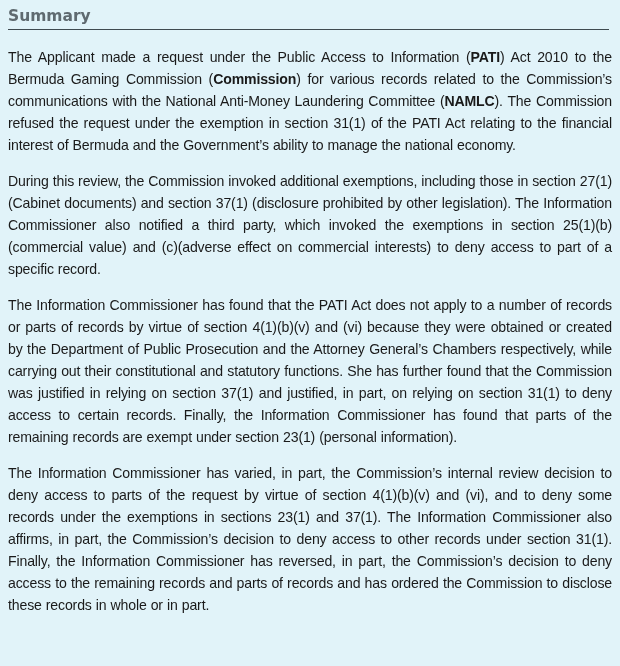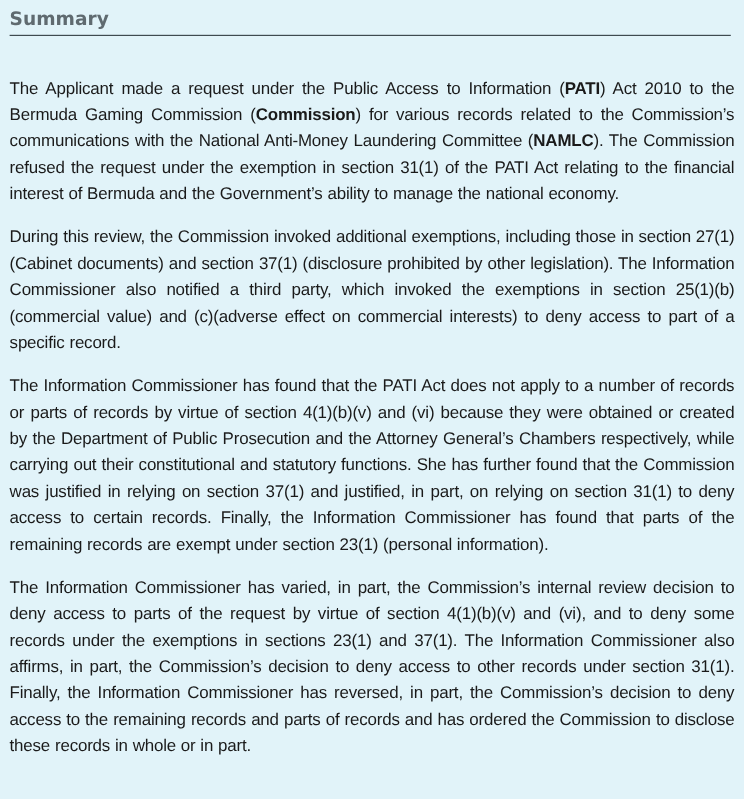--- a/index.html
+++ b/index.html
@@ -34,21 +34,21 @@
     }
     .para {
       font-size: 14.1px;
       line-height: 22px;
       text-align: justify;
       margin: 14px 0 0 0;
       letter-spacing: -0.15px;
       word-spacing: 0.3px;
     }
     .para.first {
-      margin-top: 32px;
+      margin-top: 16px;
     }
     .para b {
       font-weight: bold;
     }
   </style>
 </head>
 <body>
 
 <div class="page">
   <div class="heading">Summary</div>

